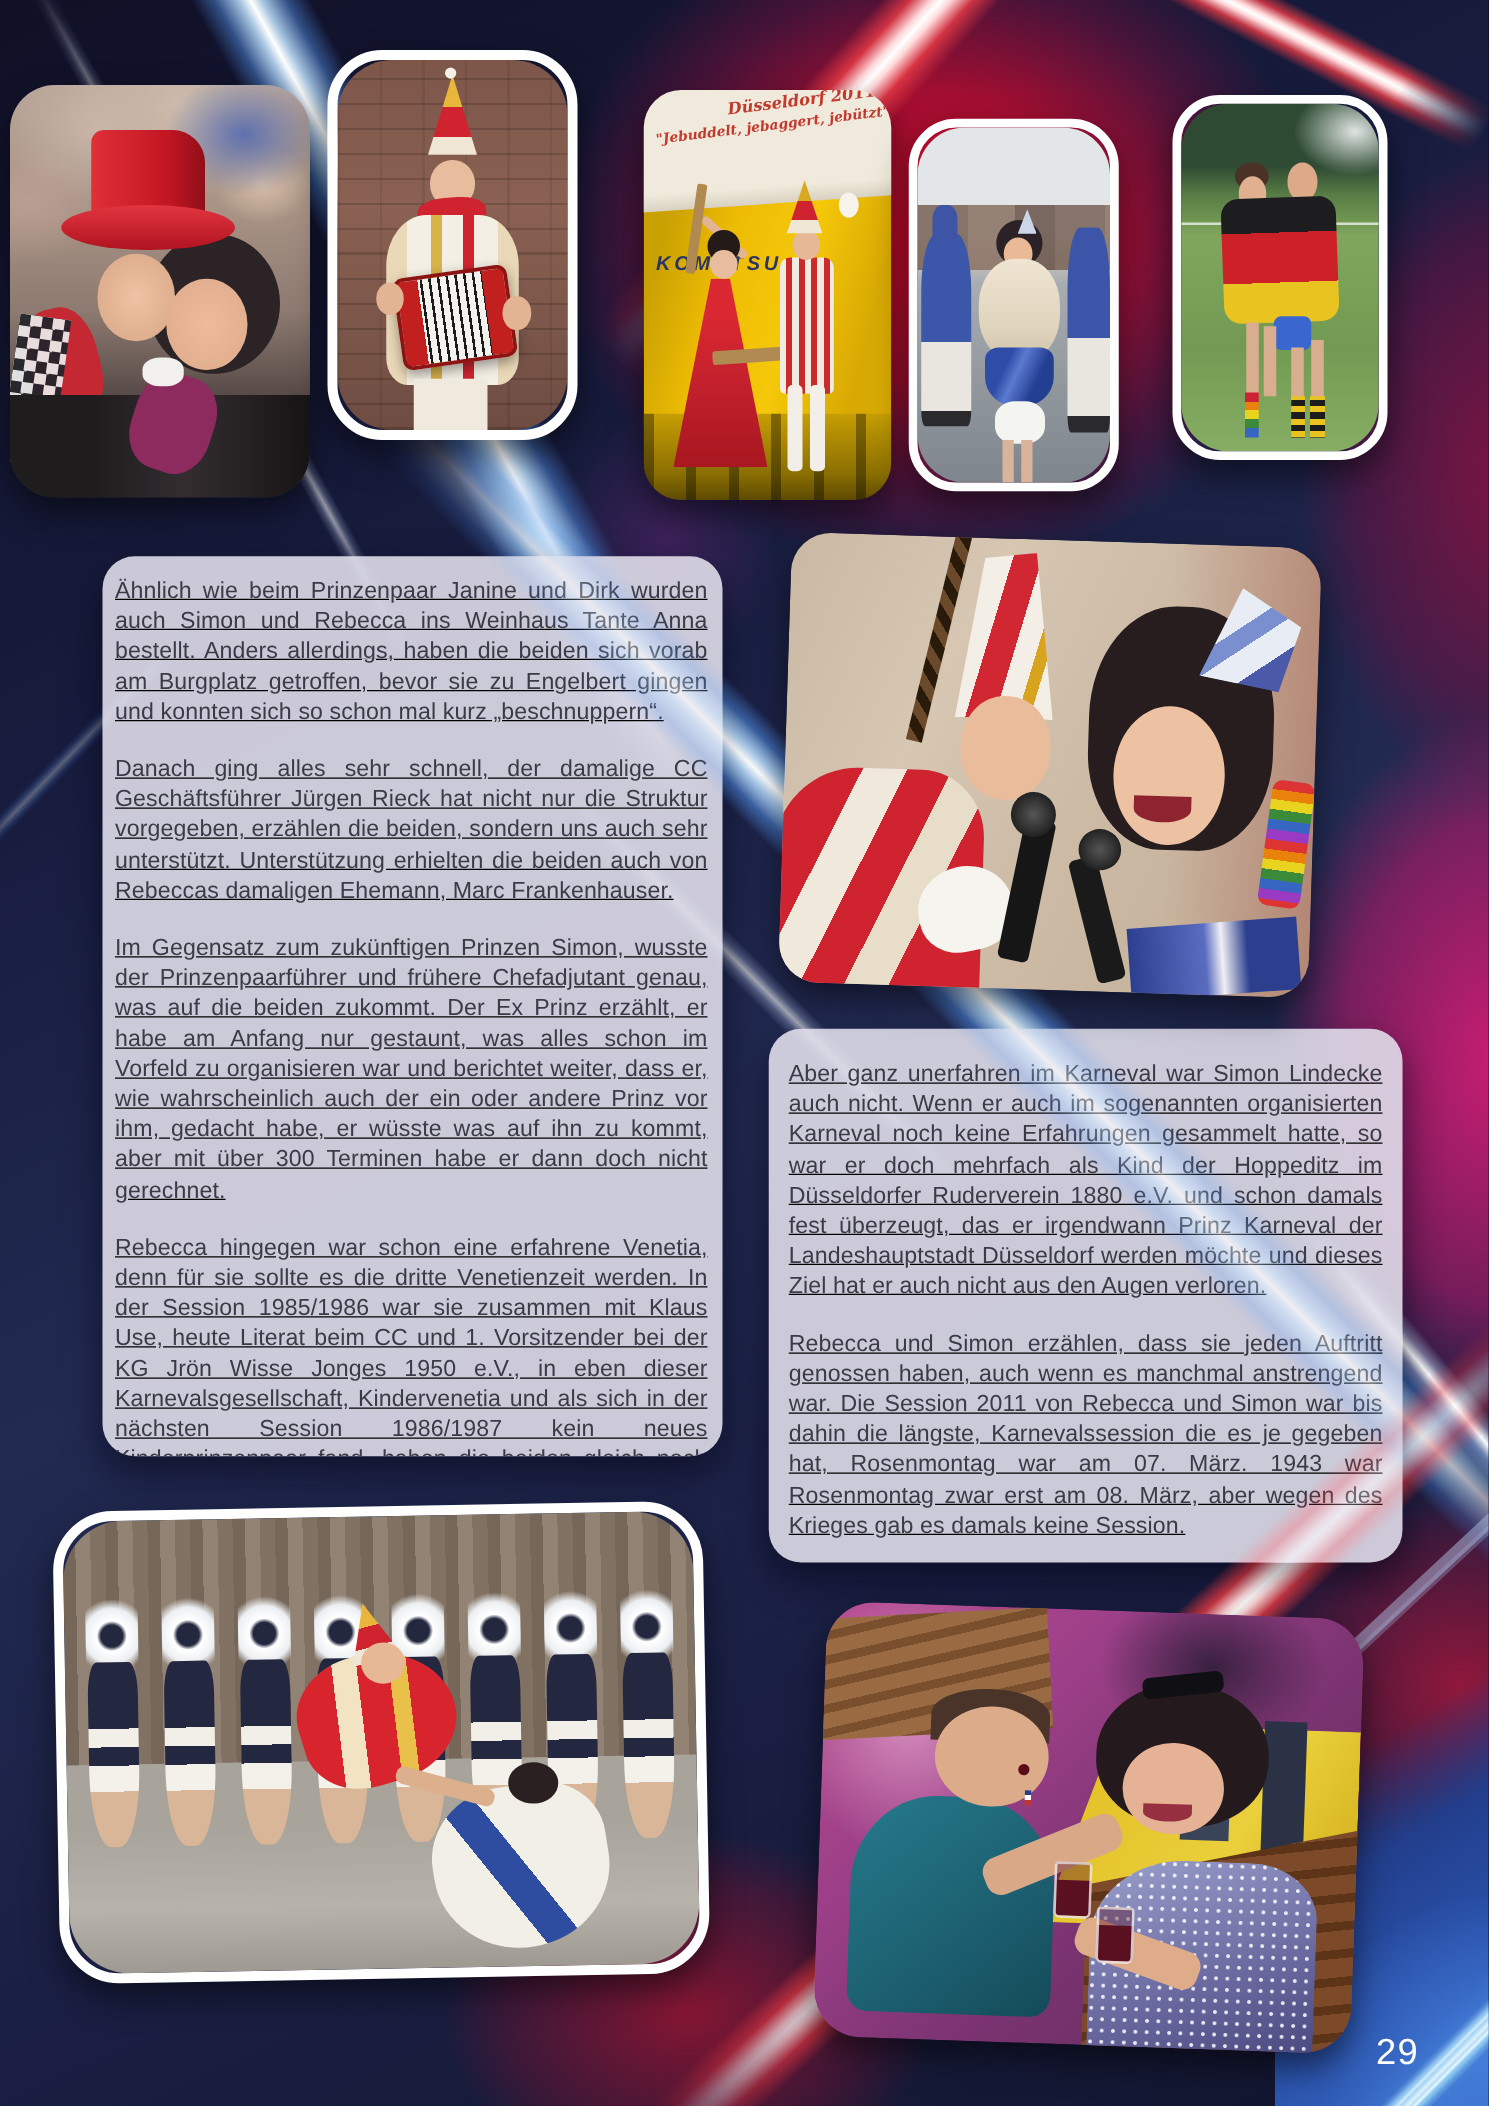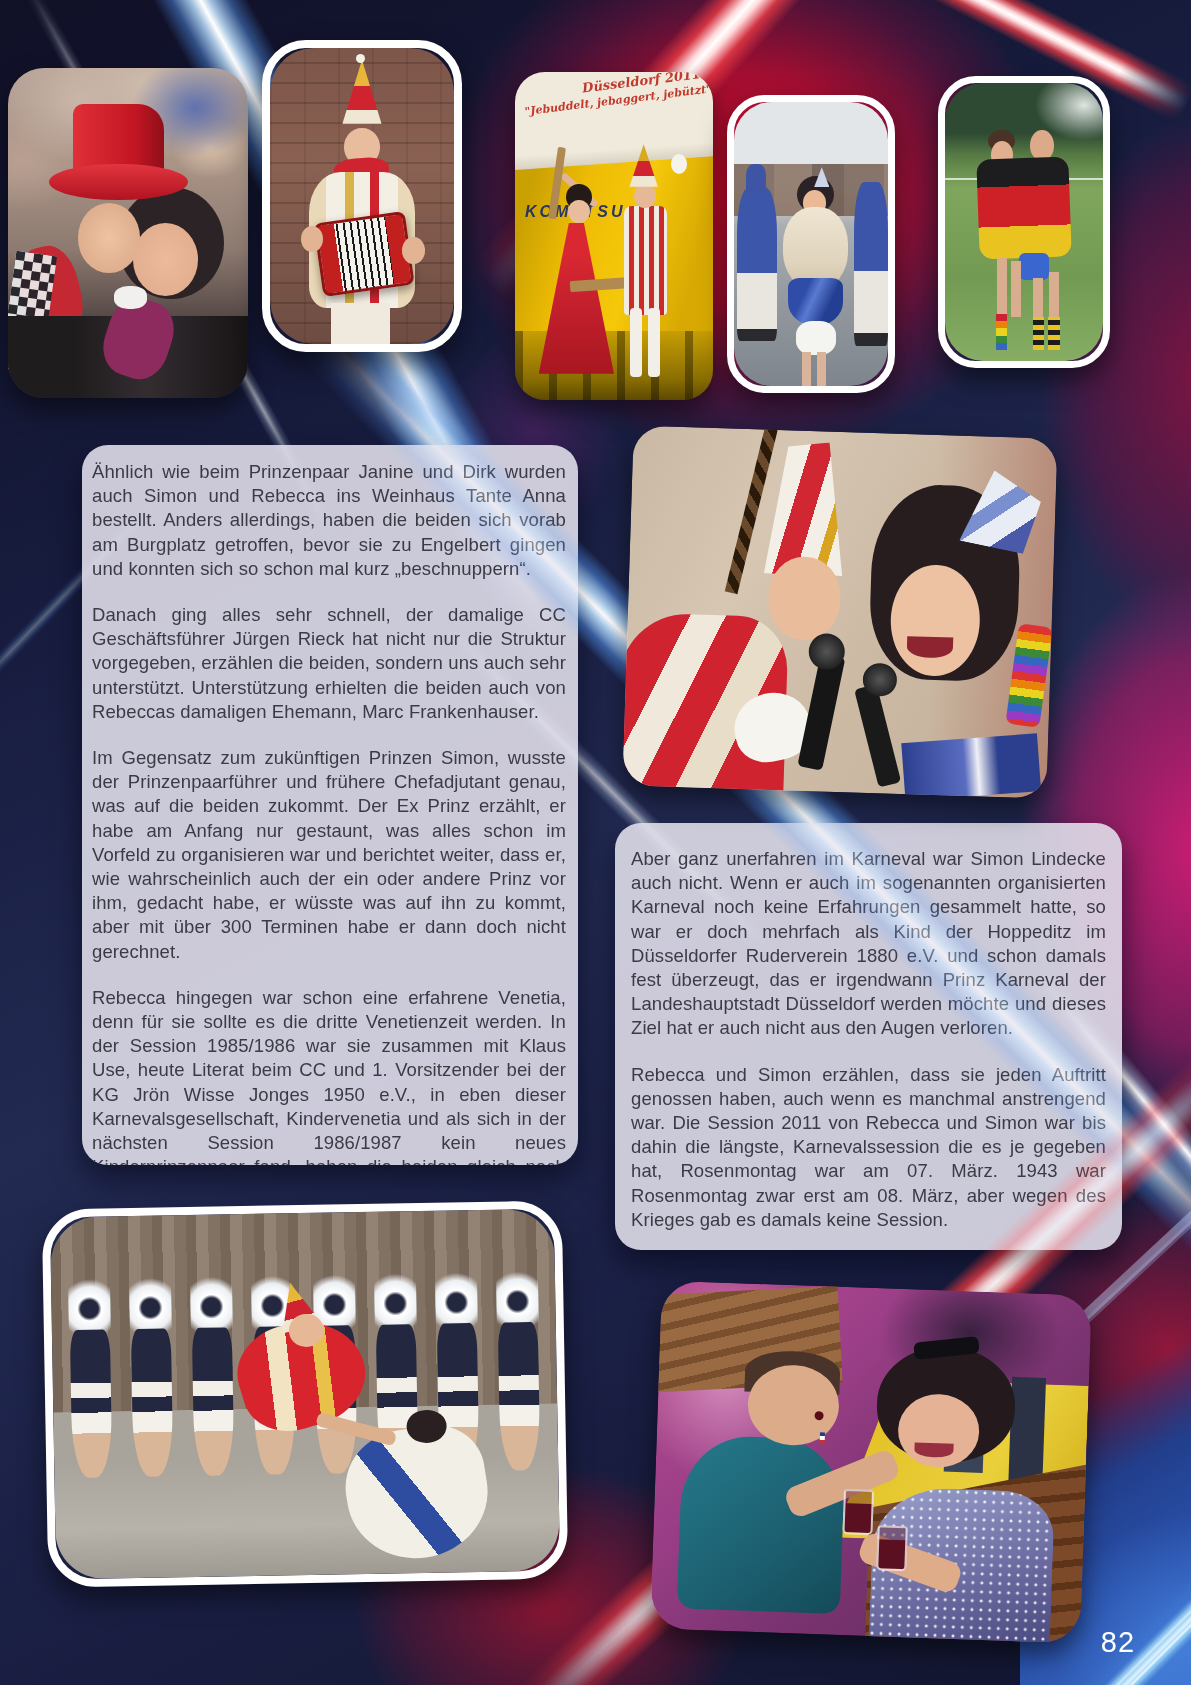--- a/index.html
+++ b/index.html
@@ -63,21 +63,21 @@
   .streak-c2{ left:988px; top:1632px; width:380px; height:12px; transform:rotate(-45deg); opacity:.8; }
   .streak-c3{ left:930px; top:1676px; width:380px; height:12px; transform:rotate(-45deg); opacity:.6; }
 
   
   .overlay{ z-index:3; }
   .ov-a{ opacity:.42; }
   .ov-d{ opacity:.30; }
 
   
   .panel{ position:absolute; z-index:2; background:rgba(223,221,233,.9); border-radius:26px;
-          box-shadow:0 14px 30px rgba(4,4,18,.55); overflow:hidden; }
+          box-shadow:0 14px 30px rgba(4,4,18,.55); overflow:hidden;text-decoration:underline; }
   .panel p{ text-align:justify; color:#3b3b46; font-size:18.5px; line-height:24.2px;
             letter-spacing:.1px; margin:0 0 22px; hyphens:auto; }
   .panel-left{ left:82px; top:445px; width:496px; height:720px; padding:15px 12px 8px 10px; }
   .panel-right{ left:615px; top:823px; width:507px; height:427px; padding:24px 16px 10px 16px; }
 
   
   .photo{ position:absolute; z-index:4; box-shadow:0 12px 26px rgba(0,0,0,.5); }
   .photo .ph{ position:absolute; inset:0; overflow:hidden; border-radius:inherit; }
   .photo .el{ position:absolute; }
   .bordered{ border:8px solid #ffffff; }
@@ -492,14 +492,14 @@
       <div class="el k-glasses"></div>
       <div class="el k-wom-face"></div>
       <div class="el k-wom-smile"></div>
       <div class="el k-dress"></div>
       <div class="el k-wom-arm"></div>
       <div class="el k-glass1"></div>
       <div class="el k-glass2"></div>
     </div>
   </figure>
 
-  <div class="page-number">82</div>
+  <div class="page-number">29</div>
 </div>
 
 </body></html>

